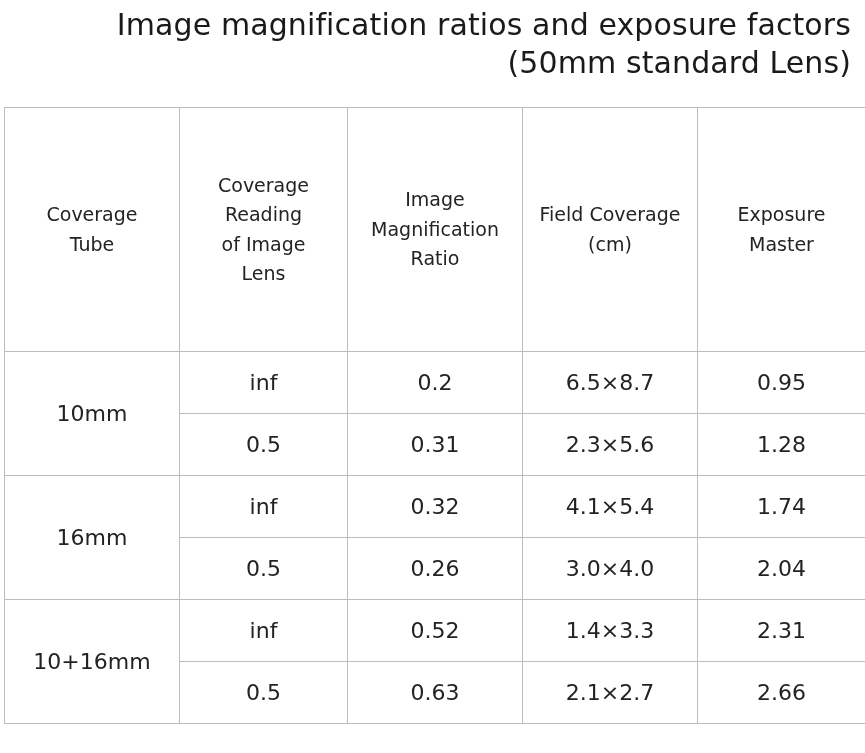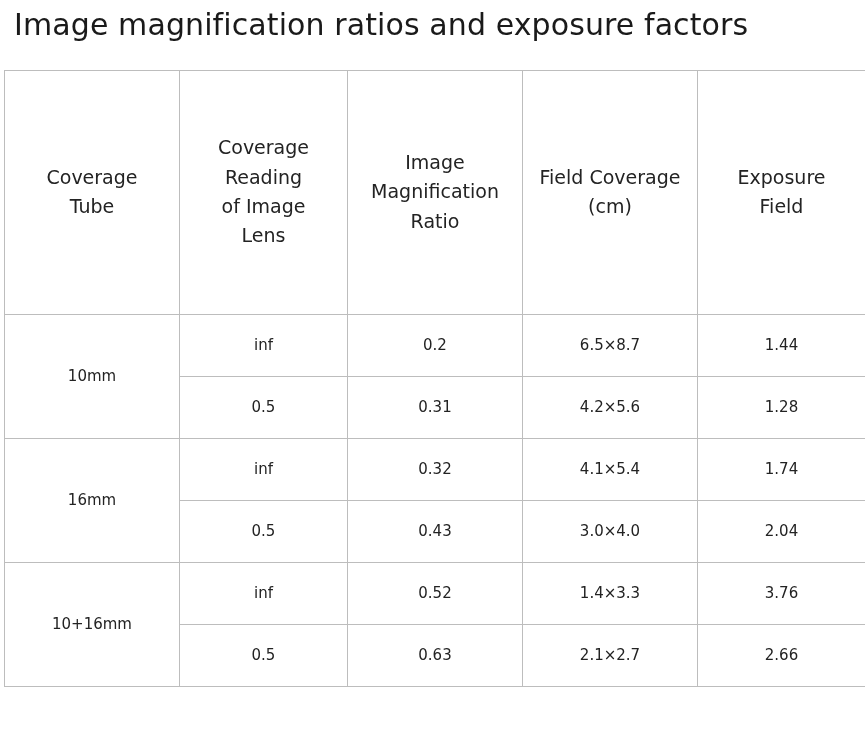--- a/index.html
+++ b/index.html
@@ -20,20 +20,21 @@
     height: 753px;
     box-sizing: border-box;
   }
   .title {
     padding: 6px 14px 0 14px;
     font-size: 30px;
     line-height: 1.25;
     font-weight: 400;
     color: #1a1a1a;
     letter-spacing: 0.1px;
+    text-align: right;
   }
   .title .line {
     display: block;
     white-space: nowrap;
   }
   .table-wrap {
     margin-top: 26px;
     padding: 0 2px;
   }
   table.spec {
@@ -57,41 +58,42 @@
     font-size: 19px;
   }
   table.spec thead th .hdr {
     display: block;
   }
   table.spec thead th .hdr span {
     display: block;
   }
   table.spec tbody td {
     height: 61px;
-    font-size: 15px;
+    font-size: 22px;
   }
   td.group {
     font-size: 19px;
   }
   
   col.c0 { width: 175px; }
   col.c1 { width: 168px; }
   col.c2 { width: 175px; }
   col.c3 { width: 175px; }
   col.c4 { width: 168px; }
   
   table.spec { border-top: 1px solid #bdbdbd; }
 </style>
 </head>
 <body>
 
 <div class="page">
 
   <div class="title">
     <span class="line">Image magnification ratios and exposure factors</span>
+    <span class="line">(50mm standard Lens)</span>
   </div>
 
   <div class="table-wrap">
     <table class="spec">
       <colgroup>
         <col class="c0">
           <col class="c1">
           <col class="c2">
           <col class="c3">
           <col class="c4">
@@ -121,61 +123,61 @@
           </th>
           <th>
             <span class="hdr">
               <span>Field Coverage</span>
               <span>(cm)</span>
             </span>
           </th>
           <th>
             <span class="hdr">
               <span>Exposure</span>
-              <span>Field</span>
+              <span>Master</span>
             </span>
           </th>
         </tr>
       </thead>
       <tbody>
 
         <tr>
           <td class="group" rowspan="2">10mm</td>
           <td>inf</td>
           <td>0.2</td>
           <td>6.5×8.7</td>
-          <td>1.44</td>
+          <td>0.95</td>
         </tr>
         <tr>
           <td>0.5</td>
           <td>0.31</td>
-          <td>4.2×5.6</td>
+          <td>2.3×5.6</td>
           <td>1.28</td>
         </tr>
 
         <tr>
           <td class="group" rowspan="2">16mm</td>
           <td>inf</td>
           <td>0.32</td>
           <td>4.1×5.4</td>
           <td>1.74</td>
         </tr>
         <tr>
           <td>0.5</td>
-          <td>0.43</td>
+          <td>0.26</td>
           <td>3.0×4.0</td>
           <td>2.04</td>
         </tr>
 
         <tr>
           <td class="group" rowspan="2">10+16mm</td>
           <td>inf</td>
           <td>0.52</td>
           <td>1.4×3.3</td>
-          <td>3.76</td>
+          <td>2.31</td>
         </tr>
         <tr>
           <td>0.5</td>
           <td>0.63</td>
           <td>2.1×2.7</td>
           <td>2.66</td>
         </tr>
 
       </tbody>
     </table>

